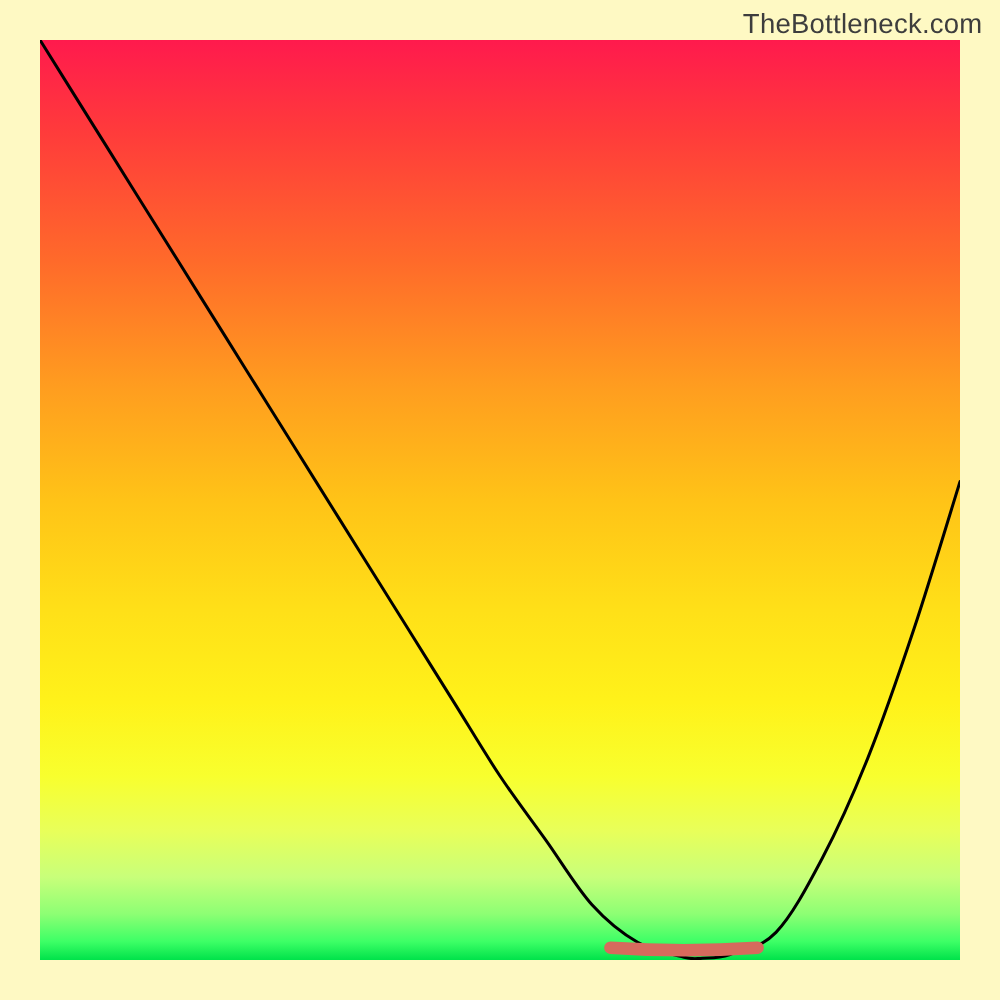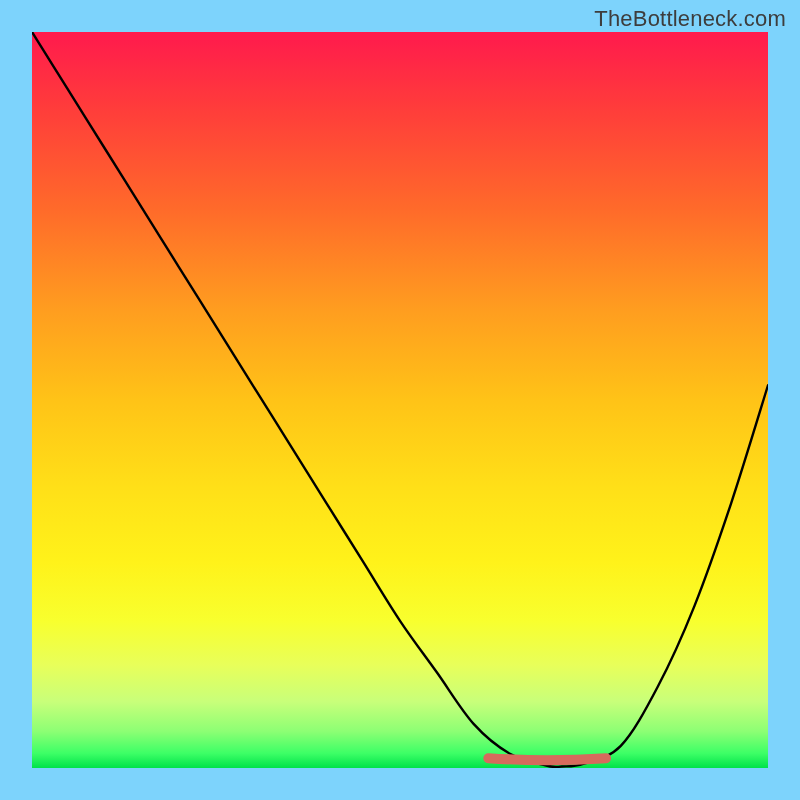--- a/index.html
+++ b/index.html
@@ -8,21 +8,21 @@
     width: 800px;
     height: 800px;
     background: #000;
     overflow: hidden;
     font-family: Arial, Helvetica, sans-serif;
   }
   .stage {
     position: relative;
     width: 800px;
     height: 800px;
-    background: #7dd3fc;
+    background: #fef9c3;
   }
   .plot {
     position: absolute;
     left: 32px;
     top: 32px;
     width: 736px;
     height: 736px;
     background: linear-gradient(to bottom,
       #ff1a4d 0%,
       #ff3b3b 10%,

